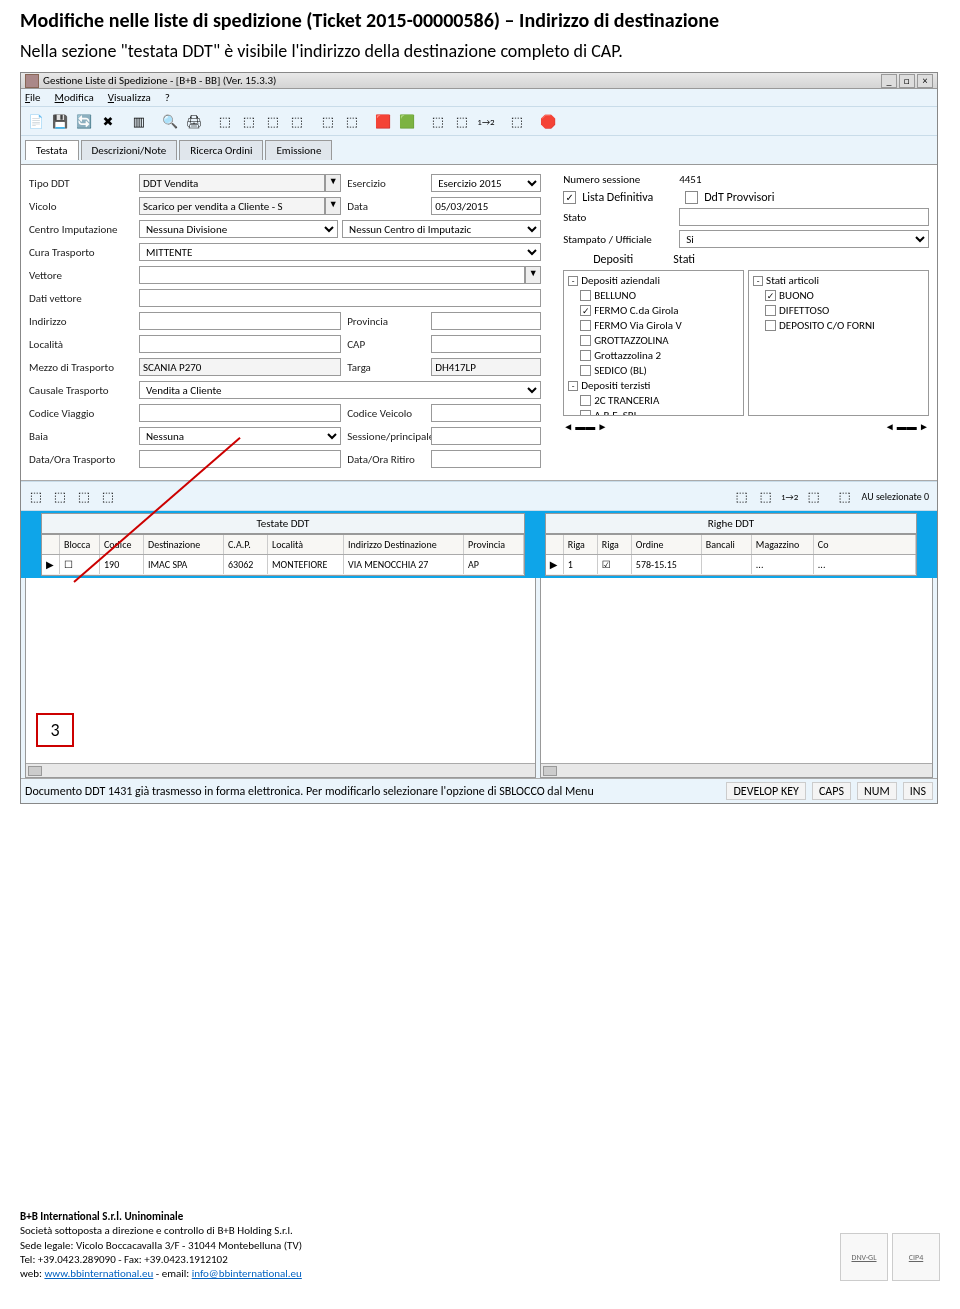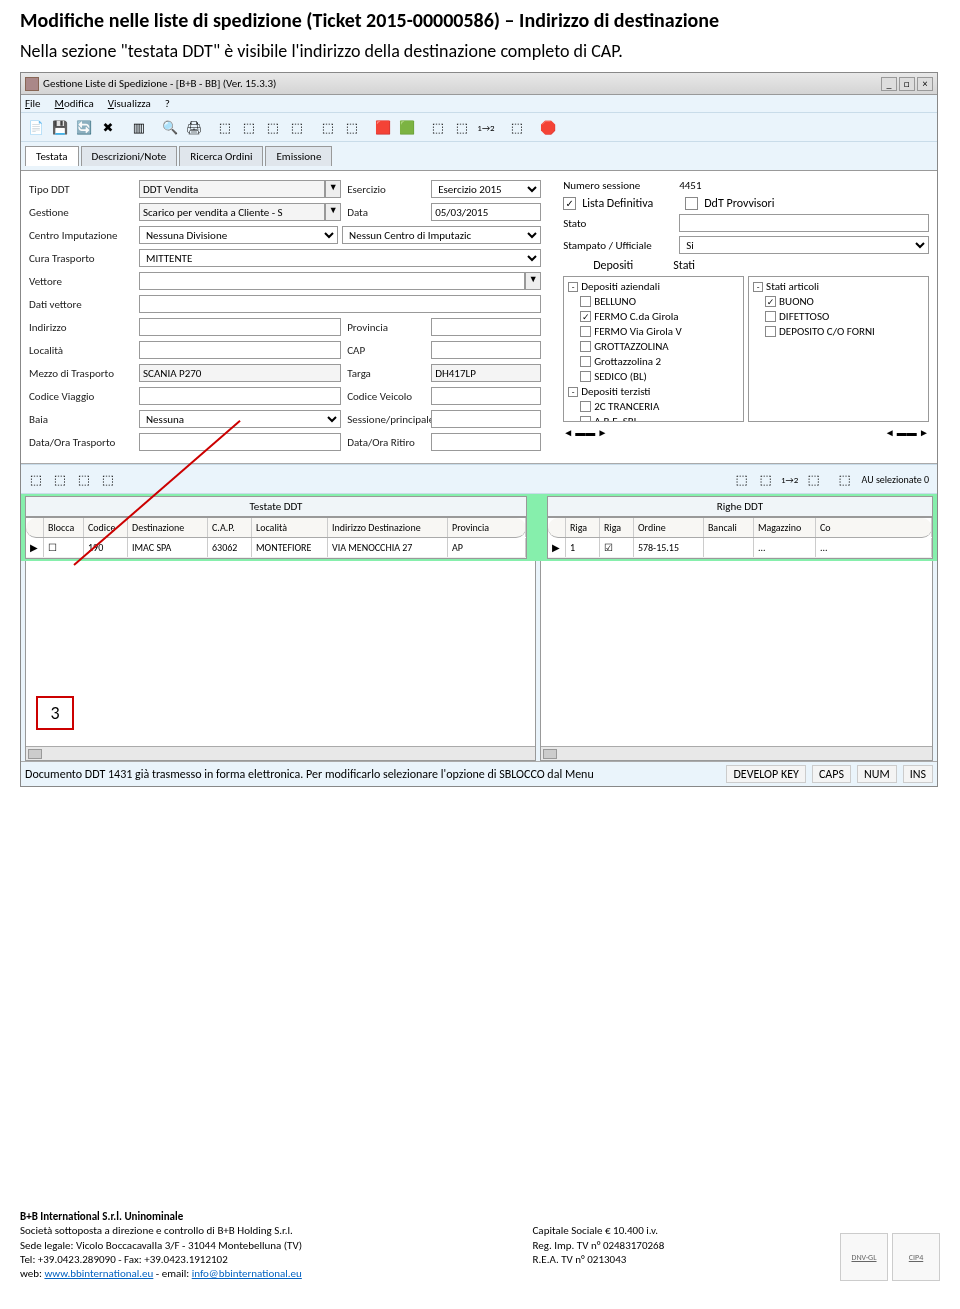--- a/index.html
+++ b/index.html
@@ -3,21 +3,21 @@
 <meta charset="utf-8">
 <style>
   * { box-sizing: border-box; margin: 0; padding: 0; font-family: Calibri, Arial, sans-serif; }
   body { width: 960px; background: #fff; color: #000; font-size: 12px; }
   
   .header { padding: 8px 20px 2px; }
   .header h1 { font-size: 20px; font-weight: bold; }
   .header p { font-size: 18px; margin-top: 8px; }
   
   .app-window { margin: 8px 20px 0; border: 1px solid #888; width: 918px; background: #eaf4fb; }
-  .titlebar { background: linear-gradient(#e8e8e8,#d4d4d4); height: 22px; display: flex; align-items: center; padding: 0 4px; font-size: 11px; border-bottom: 1px solid #999; }
+  .titlebar { background: linear-gradient(#e8e8e8,#d4d4d4); height: 16px; display: flex; align-items: center; padding: 0 4px; font-size: 11px; border-bottom: 1px solid #999; }
   .titlebar .ticon { width: 14px; height: 14px; background: #a88; border: 1px solid #865; margin-right: 4px; }
   .titlebar .spacer { flex: 1; }
   .titlebar .wbtn { width: 16px; height: 14px; border: 1px solid #999; background: #ddd; margin-left: 2px; display: flex; align-items: center; justify-content: center; font-size: 10px; }
   
   .menubar { background: #eaf4fb; height: 18px; display: flex; align-items: center; padding: 0 4px; font-size: 11px; border-bottom: 1px solid #c9dce9; }
   .menubar span { margin-right: 14px; }
   .menubar span u { text-decoration: underline; }
   
   .toolbar { background: #eaf4fb; padding: 3px 4px; display: flex; align-items: center; border-bottom: 1px solid #c9dce9; gap: 2px; flex-wrap: wrap; }
   .tbtn { width: 22px; height: 22px; border: 1px solid transparent; display: flex; align-items: center; justify-content: center; font-size: 13px; cursor: pointer; }
@@ -48,21 +48,21 @@
   .treeitem .exp { width: 10px; height: 10px; border: 1px solid #888; display: flex; align-items: center; justify-content: center; font-size: 9px; line-height: 1; }
   .treeitem .chk { width: 11px; height: 11px; border: 1px solid #888; background: #fff; display: flex; align-items: center; justify-content: center; font-size: 9px; }
   .treerow2 { display: flex; gap: 4px; }
   .treecol { flex: 1; }
   
   .midtoolbar { background: #eaf4fb; padding: 3px 4px; display: flex; align-items: center; border-top: 1px solid #c9dce9; border-bottom: 1px solid #c9dce9; gap: 2px; }
   .midtoolbar .flex { flex: 1; }
   .gridtitle { text-align: center; padding: 3px; font-size: 11px; border: 1px solid #999; background: #f0f5f8; }
   
   .datagrid { border: 1px solid #999; background: #fff; }
-  .gridhead { display: flex; background: #f8f7f4; border-bottom: 1px solid #aaa; border-radius: 10px; }
+  .gridhead { display: flex; background: #f8f7f4; border-bottom: 1px solid #aaa; }
   .gcell { border-right: 1px solid #ccc; padding: 3px 4px; font-size: 10px; overflow: hidden; white-space: nowrap; }
   .gridbody { display: flex; background: #fff; min-height: 18px; border-bottom: 1px solid #eee; }
   .gridempty { height: 200px; background: #fff; border: 1px solid #999; border-top: none; position: relative; }
   .gridscroll { height: 14px; background: #e8e8e8; border-top: 1px solid #aaa; position: relative; }
   .gridscroll .thumb { position: absolute; left: 2px; top: 2px; width: 14px; height: 10px; background: #ccc; border: 1px solid #999; }
   
   .annot3 { position: absolute; left: 10px; bottom: 30px; border: 2px solid #c00; background: #fff; width: 38px; height: 34px; display: flex; align-items: center; justify-content: center; font-size: 18px; color: #000; }
   .redline { position: absolute; border-top: 2px solid #c00; width: 220px; transform-origin: left center; }
   
   .statusbar { background: #eaf4fb; border-top: 1px solid #aaa; display: flex; align-items: center; padding: 3px 4px; font-size: 12px; gap: 6px; }
@@ -142,21 +142,21 @@
   <div class="formarea">
     <div class="formcol1">
       <div class="frow">
         <div class="flabel">Tipo DDT</div>
         <input class="finput" value="DDT Vendita" style="">
         <div style="width:16px;height:18px;border:1px solid #999;background:#eee;text-align:center;font-size:9px">▼</div>
         <div class="flabel2">Esercizio</div>
         <select class="fselect" style="width:110px"><option>Esercizio 2015</option></select>
       </div>
       <div class="frow">
-        <div class="flabel">Gestione</div>
+        <div class="flabel">Vicolo</div>
         <input class="finput" value="Scarico per vendita a Cliente - S" style="">
         <div style="width:16px;height:18px;border:1px solid #999;background:#eee;text-align:center;font-size:9px">▼</div>
         <div class="flabel2">Data</div>
         <input class="finput white" style="width: 110px; flex: 0 0 auto;" value="05/03/2015">
       </div>
       <div class="frow">
         <div class="flabel">Centro Imputazione</div>
         <select class="fselect" style="flex:1"><option>Nessuna Divisione</option></select>
         <select class="fselect" style="flex:1;margin-left:4px"><option>Nessun Centro di Imputazic</option></select>
       </div>
@@ -183,20 +183,24 @@
         <div class="flabel">Località</div>
         <input class="finput white" style="">
         <div class="flabel2">CAP</div>
         <input class="finput white" style="width: 110px; flex: 0 0 auto;">
       </div>
       <div class="frow">
         <div class="flabel">Mezzo di Trasporto</div>
         <input class="finput" value="SCANIA P270" style="">
         <div class="flabel2">Targa</div>
         <input class="finput" style="width: 110px; flex: 0 0 auto;" value="DH417LP">
+      </div>
+      <div class="frow">
+        <div class="flabel">Causale Trasporto</div>
+        <select class="fselect" style="flex:1"><option>Vendita a Cliente</option></select>
       </div>
       <div class="frow">
         <div class="flabel">Codice Viaggio</div>
         <input class="finput white" style="">
         <div class="flabel2">Codice Veicolo</div>
         <input class="finput white" style="width: 110px; flex: 0 0 auto;">
       </div>
       <div class="frow">
         <div class="flabel">Baia</div>
         <select class="fselect" style="flex:1"><option>Nessuna</option></select>
@@ -317,21 +321,21 @@
     <div class="flex"></div>
     <div class="tbtn">⬚</div>
     <div class="tbtn">⬚</div>
     <div class="tbtn" style="font-size:9px">1→2</div>
     <div class="tbtn">⬚</div>
     <div class="tsep"></div>
     <div class="tbtn">⬚</div>
     <span style="font-size:10px;padding:0 4px">AU selezionate 0</span>
   </div>
 
-  <div style="display:flex;gap:20px;padding:2px 4px;background:#86efac">
+  <div style="display:flex;gap:20px;padding:2px 20px;background:#0ea5e9">
     <div style="flex:1.3">
       <div class="gridtitle">Testate DDT</div>
       <div class="datagrid">
         <div class="gridhead">
           <div class="gcell" style="width:18px"></div>
           <div class="gcell" style="width:40px">Blocca</div>
           <div class="gcell" style="width:44px">Codice</div>
           <div class="gcell" style="width:80px">Destinazione</div>
           <div class="gcell" style="width:44px">C.A.P.</div>
           <div class="gcell" style="width:76px">Località</div>
@@ -402,23 +406,17 @@
 <div class="footer">
   <div class="fcol">
     <div class="bold">B+B International S.r.l. Uninominale</div>
     <div>Società sottoposta a direzione e controllo di B+B Holding S.r.l.</div>
     <div>Sede legale: Vicolo Boccacavalla 3/F - 31044 Montebelluna (TV)</div>
     <div>Tel: +39.0423.289090 - Fax: +39.0423.1912102</div>
     <div>
       <span>web: </span><a href="#">www.bbinternational.eu</a><span> - email: </span><a href="#">info@bbinternational.eu</a>
     </div>
   </div>
-  <div class="fcol" style="flex:0.6">
-    <div>&nbsp;</div>
-    <div>Capitale Sociale € 10.400 i.v.</div>
-    <div>Reg. Imp. TV n° 02483170268</div>
-    <div>R.E.A. TV n° 0213043</div>
-  </div>
   <div class="flogos">
     <div class="flogo">DNV·GL</div>
     <div class="flogo">CIP4</div>
   </div>
 </div>
 
 </body></html>

